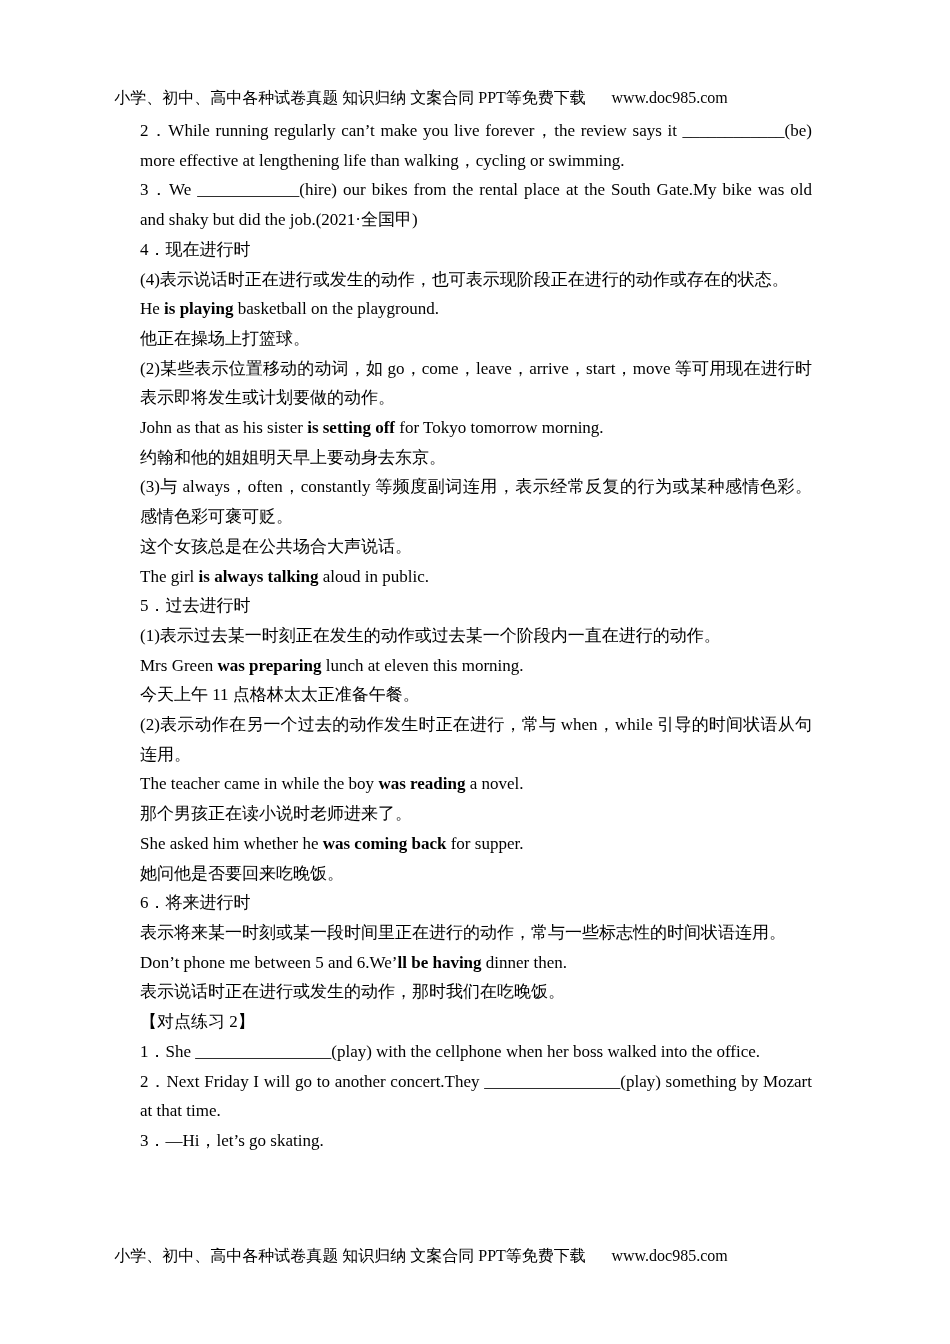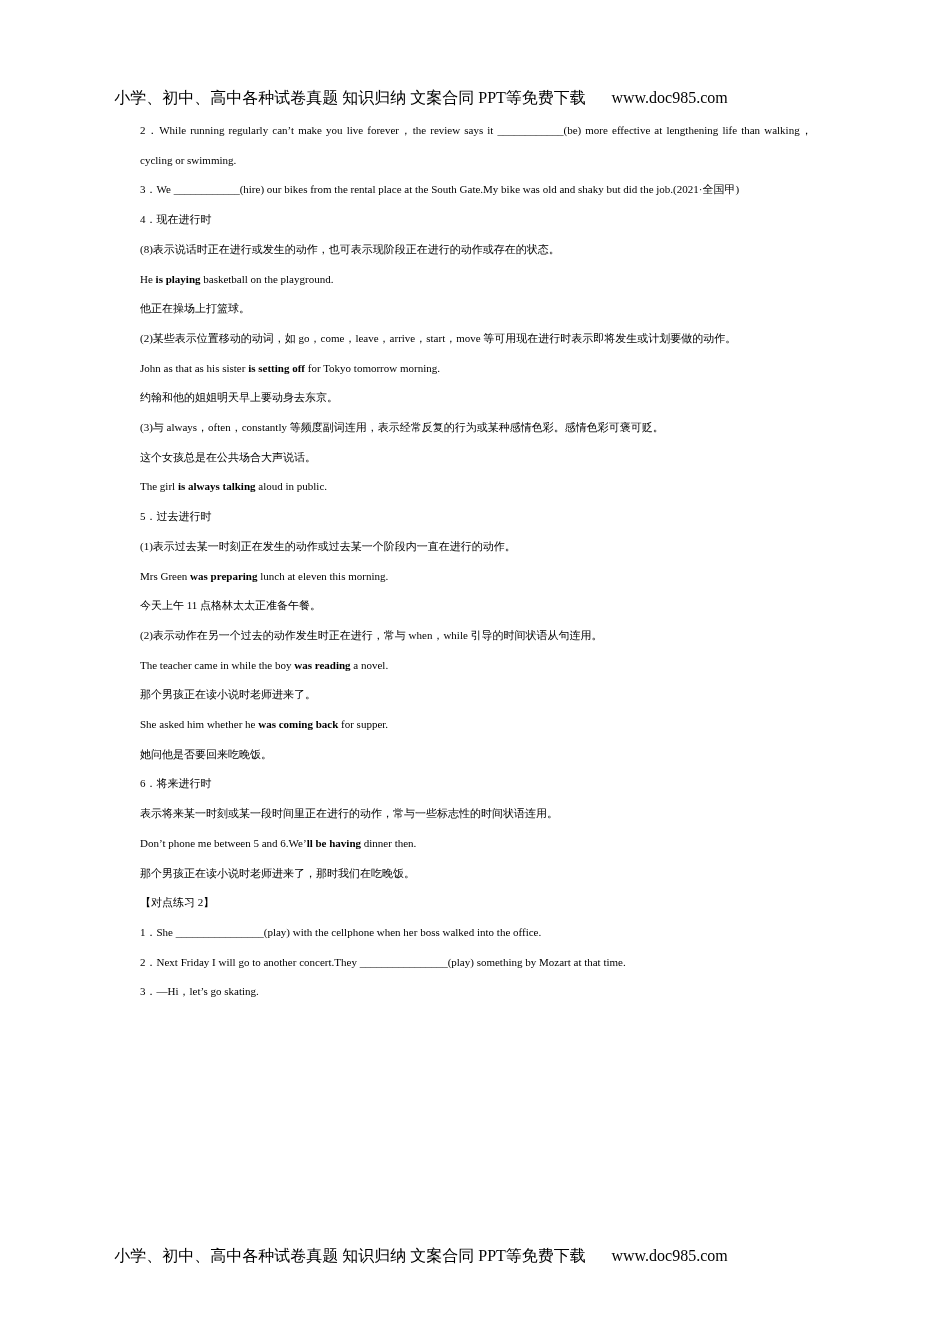--- a/index.html
+++ b/index.html
@@ -28,21 +28,21 @@
     white-space: nowrap;
   }
   .doc-header { top: 88px; }
   .doc-footer { top: 1246px; }
   .doc-header .url, .doc-footer .url { margin-left: 1.6em; }
   .content {
     position: absolute;
     top: 116px;
     left: 140px;
     width: 672px;
-    font-size: 11px;
+    font-size: 17px;
     line-height: 29.7px;
     text-align: justify;
     text-justify: inter-ideograph;
   }
   .para { text-align: justify; }
   .para.section-heading { font-weight: normal; }
   .b { font-weight: bold; }
 </style>
 </head>
 <body>
@@ -50,42 +50,42 @@
 <div class="page">
 
   <div class="doc-header">
     <span>小学、初中、高中各种试卷真题 知识归纳 文案合同 PPT等免费下载</span><span class="url">www.doc985.com</span>
   </div>
 
   <div class="content">
       <p class="para exercise-item"><span>2．While running regularly can’t make you live forever，the review says it ____________(be) more effective at lengthening life than walking，cycling or swimming.</span></p>
       <p class="para exercise-item"><span>3．We ____________(hire) our bikes from the rental place at the South Gate.My bike was old and shaky but did the job.(2021·全国甲)</span></p>
       <p class="para section-heading"><span>4．现在进行时</span></p>
-      <p class="para rule-text"><span>(8)表示说话时正在进行或发生的动作，也可表示现阶段正在进行的动作或存在的状态。</span></p>
+      <p class="para rule-text"><span>(4)表示说话时正在进行或发生的动作，也可表示现阶段正在进行的动作或存在的状态。</span></p>
       <p class="para example-sentence"><span>He </span><span class="b">is playing</span><span> basketball on the playground.</span></p>
       <p class="para translation"><span>他正在操场上打篮球。</span></p>
       <p class="para rule-text"><span>(2)某些表示位置移动的动词，如 go，come，leave，arrive，start，move 等可用现在进行时表示即将发生或计划要做的动作。</span></p>
       <p class="para example-sentence"><span>John as that as his sister </span><span class="b">is setting off</span><span> for Tokyo tomorrow morning.</span></p>
       <p class="para translation"><span>约翰和他的姐姐明天早上要动身去东京。</span></p>
       <p class="para rule-text"><span>(3)与 always，often，constantly 等频度副词连用，表示经常反复的行为或某种感情色彩。感情色彩可褒可贬。</span></p>
       <p class="para translation"><span>这个女孩总是在公共场合大声说话。</span></p>
       <p class="para example-sentence"><span>The girl </span><span class="b">is always talking</span><span> aloud in public.</span></p>
       <p class="para section-heading"><span>5．过去进行时</span></p>
       <p class="para rule-text"><span>(1)表示过去某一时刻正在发生的动作或过去某一个阶段内一直在进行的动作。</span></p>
       <p class="para example-sentence"><span>Mrs Green </span><span class="b">was preparing</span><span> lunch at eleven this morning.</span></p>
       <p class="para translation"><span>今天上午 11 点格林太太正准备午餐。</span></p>
       <p class="para rule-text"><span>(2)表示动作在另一个过去的动作发生时正在进行，常与 when，while 引导的时间状语从句连用。</span></p>
       <p class="para example-sentence"><span>The teacher came in while the boy </span><span class="b">was reading</span><span> a novel.</span></p>
       <p class="para translation"><span>那个男孩正在读小说时老师进来了。</span></p>
       <p class="para example-sentence"><span>She asked him whether he </span><span class="b">was coming back</span><span> for supper.</span></p>
       <p class="para translation"><span>她问他是否要回来吃晚饭。</span></p>
       <p class="para section-heading"><span>6．将来进行时</span></p>
       <p class="para rule-text"><span>表示将来某一时刻或某一段时间里正在进行的动作，常与一些标志性的时间状语连用。</span></p>
       <p class="para example-sentence"><span>Don’t phone me between 5 and 6.We’</span><span class="b">ll be having</span><span> dinner then.</span></p>
-      <p class="para translation"><span>那个男孩正在读小说时老师进来了，那时我们在吃晚饭。</span></p>
+      <p class="para translation"><span>表示说话时正在进行或发生的动作，那时我们在吃晚饭。</span></p>
       <p class="para section-heading"><span>【对点练习 2】</span></p>
       <p class="para exercise-item"><span>1．She ________________(play) with the cellphone when her boss walked into the office.</span></p>
       <p class="para exercise-item"><span>2．Next Friday I will go to another concert.They ________________(play) something by Mozart at that time.</span></p>
       <p class="para exercise-item"><span>3．—Hi，let’s go skating.</span></p>
     </div>
 
   <div class="doc-footer">
     <span>小学、初中、高中各种试卷真题 知识归纳 文案合同 PPT等免费下载</span><span class="url">www.doc985.com</span>
   </div>
 

